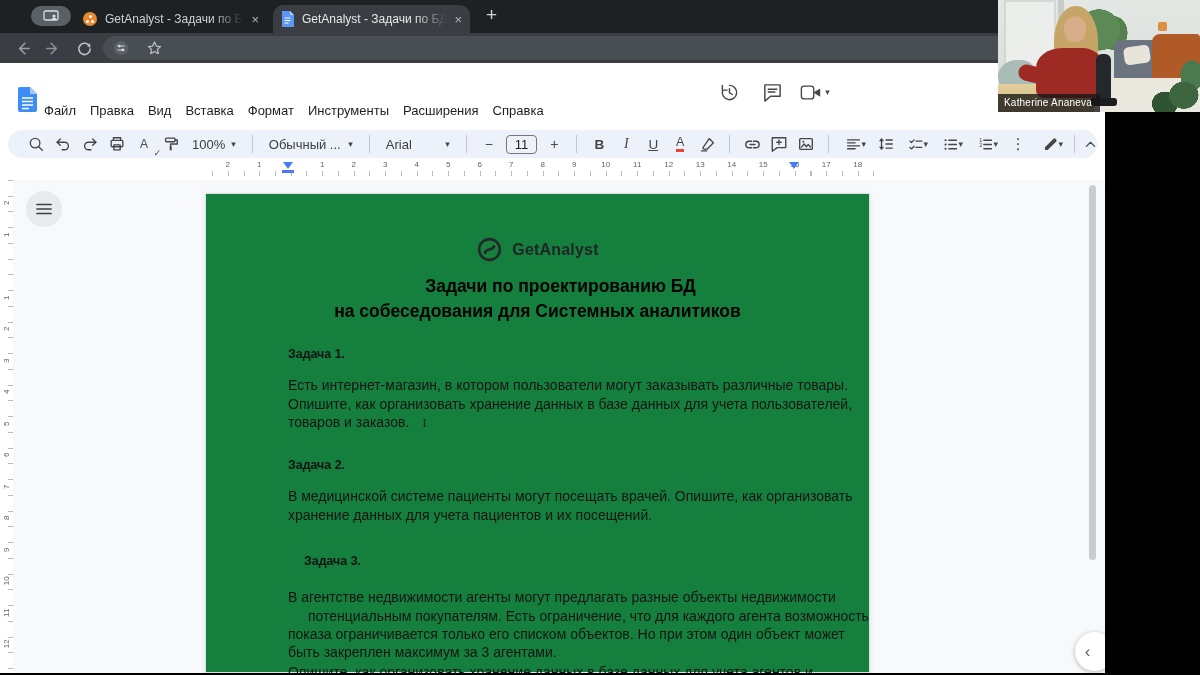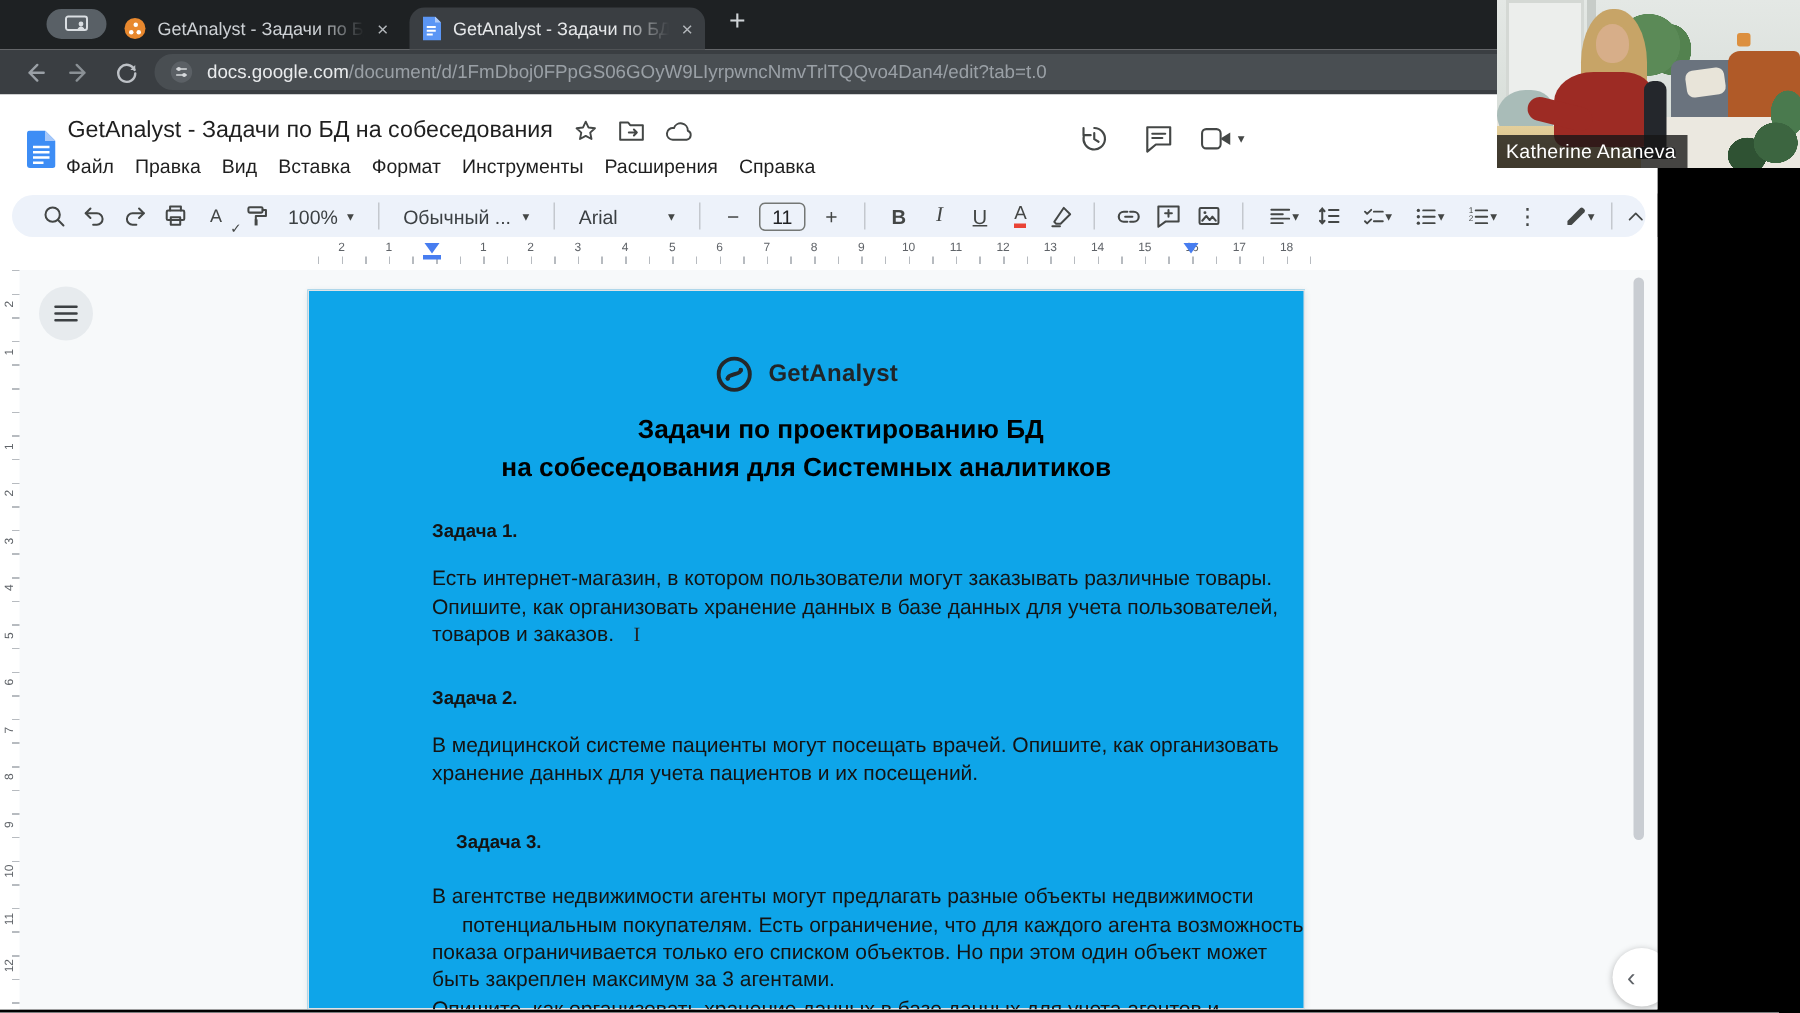--- a/index.html
+++ b/index.html
@@ -84,21 +84,21 @@
   
   .canvas{position:absolute;left:0;top:180px;width:100%;height:493px;background:#f7f9fa;overflow:hidden;}
   .ruler-v{position:absolute;left:0;top:0;width:13px;height:100%;background:#fff;}
   .rv-nums{position:absolute;left:0;top:7px;width:13px;}
   .rv-nums span{display:block;height:31.5px;width:13px;text-align:center;font-size:8px;color:#5f6368;
                 transform:rotate(-90deg);line-height:31.5px;}
   .rv-ticks{position:absolute;right:0;top:0;width:5px;height:100%;
             background:repeating-linear-gradient(180deg,#b7bbc0 0 1px,transparent 1px 15.75px);}
   .outline-btn{position:absolute;left:26px;top:11px;width:36px;height:36px;border-radius:50%;background:#e7ebee;
                display:flex;align-items:center;justify-content:center;}
-  .page{position:absolute;left:205px;top:13px;width:665px;height:480px;background:#0ea5e9;
+  .page{position:absolute;left:205px;top:13px;width:665px;height:480px;background:#15803d;
         border:1px solid #e0e3e6;box-shadow:0 1px 4px rgba(60,64,67,.12);box-sizing:border-box;}
   .doc-logo-row{position:absolute;left:0;top:42px;width:100%;display:flex;justify-content:center;
                 align-items:center;gap:9px;}
   .doc-logo-text{font-size:16px;font-weight:bold;color:#212528;letter-spacing:.2px;}
   .doc-block{position:absolute;left:82px;color:#141414;}
   .b-title{left:0;width:100%;text-align:center;font-weight:bold;font-size:17.5px;color:#000;}
   .b-heading{font-weight:bold;font-size:12.4px;}
   .b-line{font-size:14px;}
   .has-cursor::after{content:"I";font-family:"Liberation Serif","DejaVu Serif",serif;font-size:13.5px;
                      color:#222;margin-left:13px;}
@@ -127,21 +127,21 @@
   .hair{left:56px;top:6px;width:44px;height:74px;background:#c7a467;border-radius:48% 48% 30% 30%;}
   .face{left:66px;top:16px;width:22px;height:26px;background:#d7ae89;border-radius:50% 50% 45% 45%;}
   .sweater{left:38px;top:48px;width:66px;height:50px;background:#9d2b24;border-radius:40% 30% 8px 8px;}
   .arm{left:20px;top:68px;width:44px;height:16px;background:#9d2b24;border-radius:8px;transform:rotate(14deg);}
   .mic{left:98px;top:54px;width:15px;height:46px;background:#24272c;border-radius:6px 6px 3px 3px;}
   .mic-base{left:92px;top:98px;width:27px;height:8px;background:#1b1d21;border-radius:3px;}
   .fg-plant{left:148px;top:56px;width:54px;height:56px;background:
      radial-gradient(ellipse 45% 40% at 70% 70%,#3c6540 0 60%,transparent 61%),
      radial-gradient(ellipse 40% 35% at 35% 85%,#2f5233 0 60%,transparent 61%),
      radial-gradient(ellipse 35% 45% at 85% 35%,#4a7a4e 0 60%,transparent 61%);}
-  .name-label{position:absolute;left:0;bottom:0;background:rgba(22,22,22,.78);color:#fff;font-size:13px;
+  .name-label{position:absolute;left:0;bottom:0;background:rgba(22,22,22,.78);color:#fff;font-size:10px;
               padding:3px 8px 4px 6px;letter-spacing:.2px;}
 </style>
 </head>
 <body>
 
 <div class="browser">
 
   <div class="tabstrip">
     <div class="win-pill">
       <svg width="16" height="12" viewBox="0 0 16 12">
@@ -185,46 +185,32 @@
       <path d="M14.5 7A6 6 0 1 0 15 9.5" stroke="#bdc1c6" stroke-width="1.7" fill="none" stroke-linecap="round"></path>
       <path d="M15 3.5V7h-3.5z" fill="#bdc1c6"></path>
     </svg>
     <div class="omnibox">
       <svg width="16" height="16" viewBox="0 0 18 18" style="margin-right:9px;flex:0 0 auto">
         <circle cx="9" cy="9" r="8" fill="#5b6065"></circle>
         <path d="M5 6.8h8M5 11.2h8" stroke="#d7dadd" stroke-width="1.2"></path>
         <circle cx="7" cy="6.8" r="1.5" fill="#d7dadd"></circle>
           <circle cx="11" cy="11.2" r="1.5" fill="#d7dadd"></circle>
       </svg>
-      <div class="url"><span class="dom">docs.google.com</span><span class="path">/document/d/1FmDboj0FPpGS06GOyW9LIyrpwncNmvTrlTQQvo4Dan4/edit?tab=t.0</span></div>
       <svg width="17" height="17" viewBox="0 0 20 20" style="flex:0 0 auto;margin-left:8px">
         <path d="M10 2.5l2.2 4.6 5 .6-3.7 3.4 1 5-4.5-2.5L5.5 16.1l1-5L2.8 7.7l5-.6z" fill="none" stroke="#bdc1c6" stroke-width="1.4" stroke-linejoin="round"></path>
       </svg>
     </div>
   </div>
 
   <div class="docs-header">
     <svg class="docs-icon" width="19" height="25" viewBox="0 0 19 25">
       <path d="M0 2a2 2 0 0 1 2-2h10l7 7v16a2 2 0 0 1-2 2H2a2 2 0 0 1-2-2z" fill="#3d8df5"></path>
       <path d="M12 0l7 7h-7z" fill="#a6c8fa"></path>
       <path d="M4 11h11M4 14.5h11M4 18h11M4 21.5h7" stroke="#fff" stroke-width="1.6"></path>
     </svg>
-    <div class="title-row">
-      <span class="doc-title">GetAnalyst - Задачи по БД на собеседования</span>
-      <svg width="17" height="17" viewBox="0 0 20 20">
-        <path d="M10 2.5l2.2 4.6 5 .6-3.7 3.4 1 5-4.5-2.5L5.5 16.1l1-5L2.8 7.7l5-.6z" class="ic"></path>
-      </svg>
-      <svg width="18" height="16" viewBox="0 0 20 18">
-        <path d="M1.5 3h6l1.5 2h9.5v11h-17z" class="ic"></path>
-        <path d="M8 10.5h6M11.8 8.3l2.2 2.2-2.2 2.2" class="ic"></path>
-      </svg>
-      <svg width="19" height="15" viewBox="0 0 22 16">
-        <path d="M6.5 14.5a4.5 4.5 0 1 1 .8-8.9A5.5 5.5 0 0 1 18 7.6a3.6 3.6 0 0 1-.9 6.9z" class="ic"></path>
-      </svg>
-    </div>
     <div class="menu-row">
 
     <span class="menu-item">Файл</span>
         <span class="menu-item">Правка</span>
         <span class="menu-item">Вид</span>
         <span class="menu-item">Вставка</span>
         <span class="menu-item">Формат</span>
         <span class="menu-item">Инструменты</span>
         <span class="menu-item">Расширения</span>
         <span class="menu-item">Справка</span>

